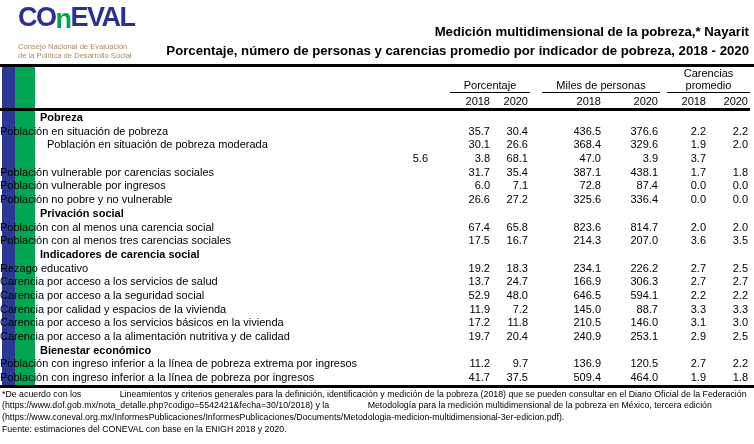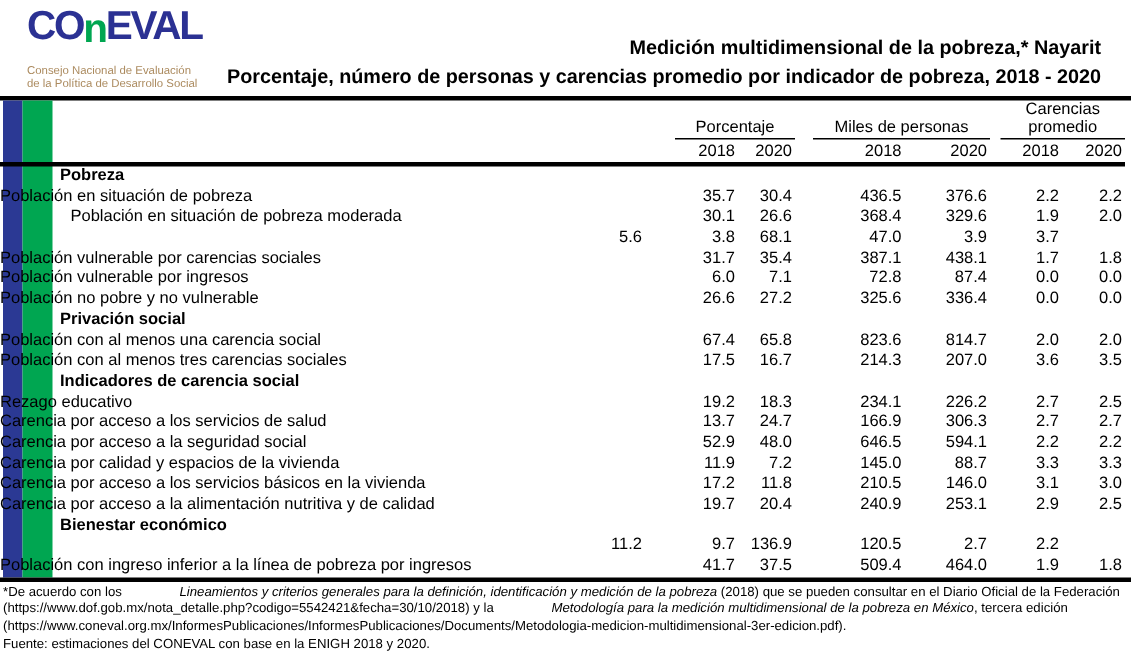--- a/index.html
+++ b/index.html
@@ -4,21 +4,21 @@
 <style>
   html,body{margin:0;padding:0;background:#fff;}
   .page{position:relative;width:754px;height:444px;background:#fff;overflow:hidden;
         font-family:"Liberation Sans",sans-serif;color:#000;}
 
   
   .logo{position:absolute;left:18px;top:3px;}
   .brand{font-size:27px;font-weight:bold;letter-spacing:-1.5px;color:var(--logo-blue);line-height:28px;}
   .brand .accent{color:var(--logo-green);position:relative;top:2px;}
   .logo-sub{margin-top:12px;font-size:7.6px;line-height:8.6px;color:var(--logo-tan);}
-  .titles{position:absolute;right:20px;top:22px;text-align:right;font-weight:bold;
+  .titles{position:absolute;right:5px;top:22px;text-align:right;font-weight:bold;
           font-size:13.2px;line-height:19px;white-space:nowrap;}
 
   
   .rule-top{position:absolute;left:0;top:64px;width:754px;height:3px;background:#000;}
   .rule-bottom{position:absolute;left:0;top:385px;width:754px;height:3px;background:#000;}
 
   
   .bar{position:absolute;top:67px;height:318px;}
   .bar.blue{left:2px;width:13px;background:var(--bar-blue);}
   .bar.green{left:15px;width:20px;background:var(--bar-green);}
@@ -35,21 +35,21 @@
   .yr{font-size:11px;text-align:right;padding-right:2px;}
   .trow{height:13.7px;line-height:13.7px;font-size:11px;}
   .tlabel{white-space:nowrap;overflow:hidden;}
   .lvl0 .tlabel{padding-left:40px;font-weight:bold;}
   .lvl1 .tlabel{}
   .lvl2 .tlabel{padding-left:47px;}
   .tcell{text-align:right;padding-right:2px;}
 
   
   .footnote{position:absolute;left:2px;top:389px;width:750px;font-size:8.8px;line-height:11.4px;}
-  .footnote .it{font-style:italic;padding-left:36px;}
+  .footnote .it{padding-left:36px;}
   .source{margin-top:1px;}
 </style>
 </head>
 <body>
 
 <div class="page">
 
   <div class="logo">
     <div class="brand"><span>CO</span><span class="accent">n</span><span>EVAL</span></div>
     <div class="logo-sub">
@@ -238,20 +238,21 @@
         <div class="cols trow lvl0">
           <div class="tlabel">Bienestar económico</div>
           <div class="tcell"></div>
           <div class="tcell"></div>
           <div class="tcell"></div>
           <div class="tcell"></div>
           <div class="tcell"></div>
           <div class="tcell"></div>
         </div>
         <div class="cols trow lvl1">
+          <div class="tlabel">Población con ingreso inferior a la línea de pobreza extrema por ingresos</div>
           <div class="tcell">11.2</div>
           <div class="tcell">9.7</div>
           <div class="tcell">136.9</div>
           <div class="tcell">120.5</div>
           <div class="tcell">2.7</div>
           <div class="tcell">2.2</div>
         </div>
         <div class="cols trow lvl1">
           <div class="tlabel">Población con ingreso inferior a la línea de pobreza por ingresos</div>
           <div class="tcell">41.7</div>

